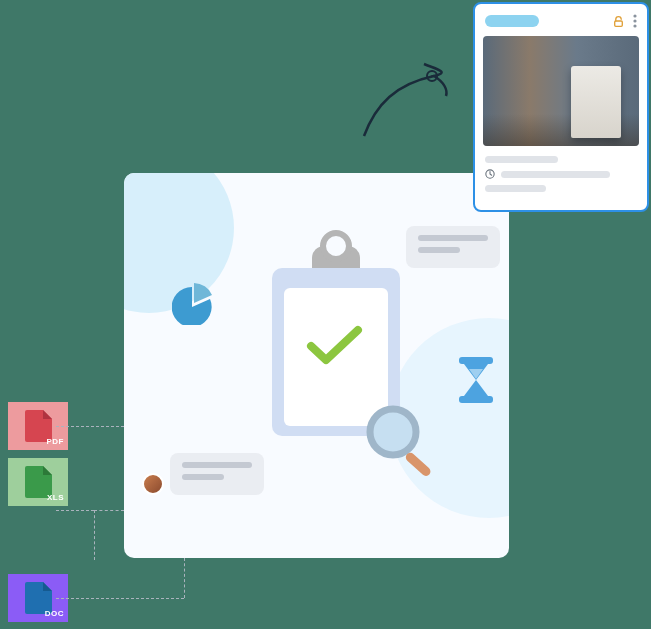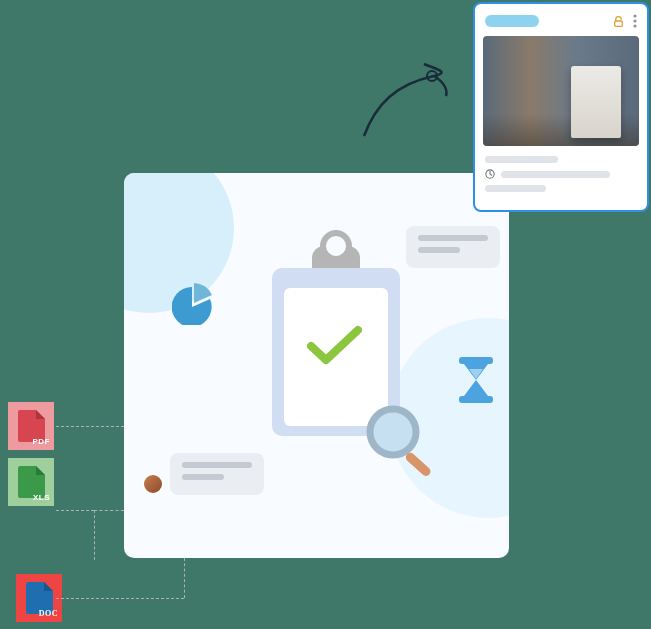--- a/index.html
+++ b/index.html
@@ -126,28 +126,28 @@
     width: 22px; height: 22px;
     border-radius: 50%;
     border: 2px solid #fff;
     background: linear-gradient(135deg, #d4a574 0%, #8b6844 100%);
   }
   .avatar2 { left: 18px; top: 300px; background: linear-gradient(135deg, #c97d4e 0%, #8b4a2e 100%); }
 
   
   .file-badge {
     position: absolute;
-    width: 46px; height: 48px;
+    width: 60px; height: 48px;
     display: flex;
     align-items: center;
     justify-content: center;
   }
   .badge-pdf { left: 8px; top: 402px; background: #ed9b9e; }
   .badge-xls { left: 8px; top: 458px; background: #9ecf9c; }
-  .badge-doc { left: 16px; top: 574px; background: #ef4444; font-family: Liberation Serif, serif; }
+  .badge-doc { left: 8px; top: 574px; background: #8b5cf6; }
   .file-label {
     position: absolute;
     bottom: 4px; right: 4px;
     font-size: 8px;
     font-weight: 700;
     color: #fff;
     letter-spacing: 0.5px;
   }
 
   

